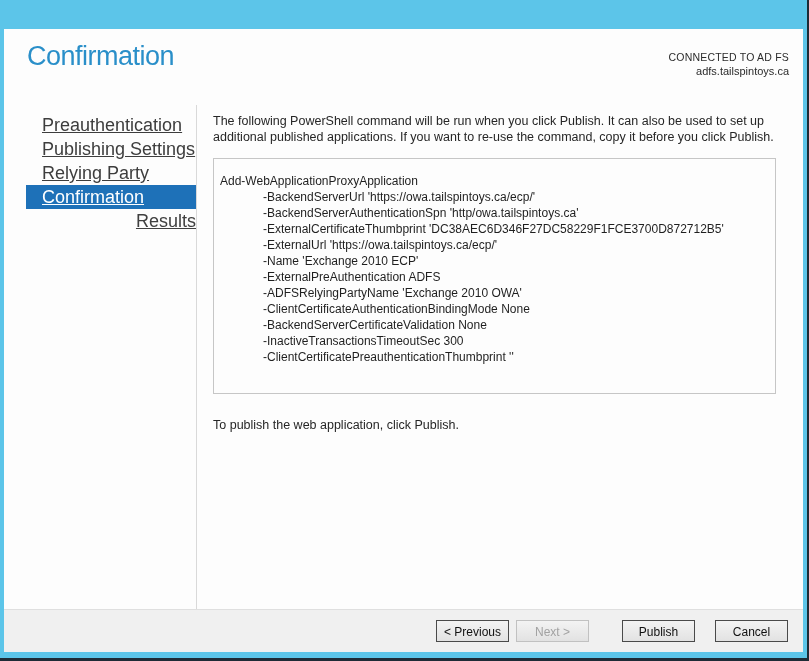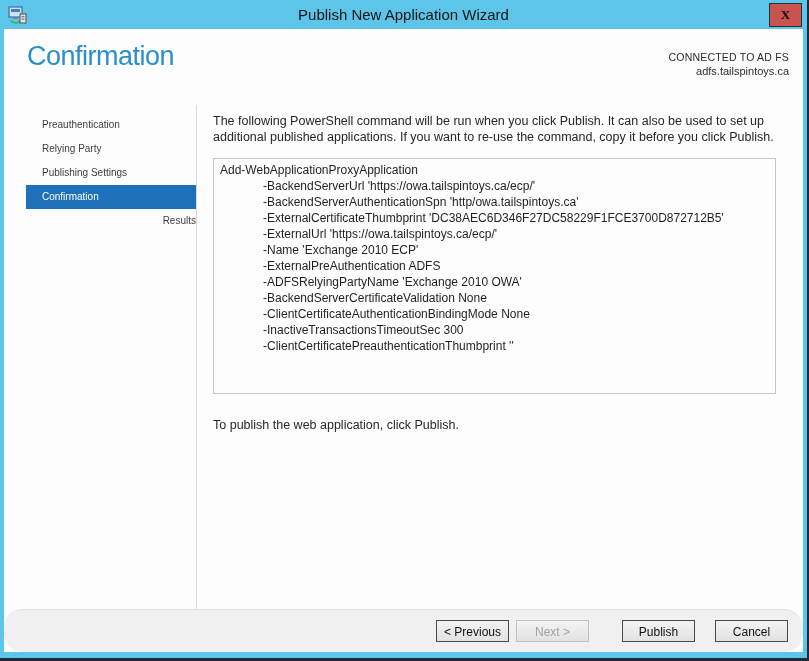--- a/index.html
+++ b/index.html
@@ -40,40 +40,40 @@
     font-size:27px;font-weight:300;letter-spacing:-0.5px;color:#2a8fc9;
   }
   .connection{position:absolute;right:14px;top:22px;text-align:right;}
   .connection-label{font-size:10.5px;color:#2b2b2b;letter-spacing:0.2px;}
   .connection-value{font-size:11px;color:#2b2b2b;margin-top:2px;}
   
   .body-row{position:absolute;top:76px;bottom:43px;left:0;right:0;display:flex;}
   .sidebar{width:195px;border-right:1px solid #d9d9d9;box-sizing:border-box;padding-top:8px;}
   .nav-item{
     height:24px;line-height:24px;margin-left:22px;padding-left:16px;
-    font-size:10px;color:#3d3d3d;cursor:pointer;
+    font-size:18px;color:#3d3d3d;cursor:pointer;text-decoration:underline;
   }
   .nav-item.selected{background:#1e71b8;color:#ffffff;}
   .nav-item.disabled{color:#404040;cursor:default;text-align:right;}
   .main{flex:1;padding:8px 14px 0 16px;}
   .intro{font-size:12.5px;line-height:16px;color:#262626;width:576px;margin:0;}
   .command-box{
     margin-top:13px;width:563px;height:236px;box-sizing:border-box;
     border:1px solid #c6c6c6;background:#fdfdfd;
-    padding:3px 6px;font-size:12px;line-height:16px;color:#1f1f1f;
+    padding:14px 6px;font-size:12px;line-height:16px;color:#1f1f1f;
     overflow:hidden;
   }
   .command-line{white-space:nowrap;}
   .command-line.param{padding-left:43px;}
   .note{margin-top:24px;font-size:12.5px;color:#262626;}
   
   .button-bar{
     position:absolute;left:0;right:0;bottom:0;height:43px;box-sizing:border-box;
     background:#f0f0f0;border-top:1px solid #dfdfdf;
-    display:flex;align-items:center;justify-content:flex-end;padding-right:15px;border-radius:19px;
+    display:flex;align-items:center;justify-content:flex-end;padding-right:15px;
   }
   .btn{
     width:73px;height:22px;box-sizing:border-box;
     background:linear-gradient(#f3f3f3,#e2e2e2);
     border:1px solid #4a4a4a;color:#111;
     font-size:12px;font-family:"Liberation Sans", sans-serif;
     text-align:center;line-height:20px;cursor:pointer;
   }
   .btn.disabled{border-color:#c1c1c1;color:#a2a2a2;cursor:default;}
   .btn-next{margin-left:7px;}
@@ -85,70 +85,55 @@
     font-size:17px;letter-spacing:0.4px;color:#c3c9d0;
     text-shadow:0 1px 0 rgba(255,255,255,0.65), 0 -1px 0 rgba(120,130,140,0.35);
     pointer-events:none;
   }
 </style>
 </head>
 <body>
 
 <div class="window">
 
-  <div class="titlebar">
-    <span class="app-icon">
-      <svg width="20" height="20" viewBox="0 0 20 20">
-        <rect x="1" y="2" width="13" height="10" fill="#cfe3f2" stroke="#3a6ea5" stroke-width="1.2"></rect>
-        <rect x="3" y="4" width="9" height="3" fill="#4a7fb5"></rect>
-        <rect x="5" y="12" width="5" height="2" fill="#6a88a5"></rect>
-        <path d="M3 16 C6 19 12 18 14 15" stroke="#3fae49" stroke-width="1.6" fill="none"></path>
-        <rect x="12" y="9" width="6" height="9" fill="#e4e4e4" stroke="#5c5c5c" stroke-width="1.1"></rect>
-        <rect x="13.5" y="11" width="3" height="1.3" fill="#7d7d7d"></rect>
-        <rect x="13.5" y="13.5" width="3" height="1.3" fill="#7d7d7d"></rect>
-      </svg>
-    </span>
-    <div class="titlebar-title">Publish New Application Wizard</div>
-    <div class="close-btn">X</div>
-  </div>
 
   <div class="client">
 
     <div class="header">
       <h1 class="page-title">Confirmation</h1>
       <div class="connection">
         <div class="connection-label">CONNECTED TO AD FS</div>
         <div class="connection-value">adfs.tailspintoys.ca</div>
       </div>
     </div>
 
     <div class="body-row">
 
       <div class="sidebar">
         <div class="nav-item">Preauthentication</div>
+        <div class="nav-item">Publishing Settings</div>
         <div class="nav-item">Relying Party</div>
-        <div class="nav-item">Publishing Settings</div>
         <div class="nav-item selected">Confirmation</div>
         <div class="nav-item disabled">Results</div>
       </div>
 
       <div class="main">
         <p class="intro">The following PowerShell command will be run when you click Publish. It can also be used to set up additional published applications. If you want to re-use the command, copy it before you click Publish.</p>
 
         <div class="command-box">
           <div class="command-line">Add-WebApplicationProxyApplication</div>
           <div class="command-line param">-BackendServerUrl 'https://owa.tailspintoys.ca/ecp/'</div>
           <div class="command-line param">-BackendServerAuthenticationSpn 'http/owa.tailspintoys.ca'</div>
           <div class="command-line param">-ExternalCertificateThumbprint 'DC38AEC6D346F27DC58229F1FCE3700D872712B5'</div>
           <div class="command-line param">-ExternalUrl 'https://owa.tailspintoys.ca/ecp/'</div>
           <div class="command-line param">-Name 'Exchange 2010 ECP'</div>
           <div class="command-line param">-ExternalPreAuthentication ADFS</div>
           <div class="command-line param">-ADFSRelyingPartyName 'Exchange 2010 OWA'</div>
+          <div class="command-line param">-ClientCertificateAuthenticationBindingMode None</div>
           <div class="command-line param">-BackendServerCertificateValidation None</div>
-          <div class="command-line param">-ClientCertificateAuthenticationBindingMode None</div>
           <div class="command-line param">-InactiveTransactionsTimeoutSec 300</div>
           <div class="command-line param">-ClientCertificatePreauthenticationThumbprint ''</div>
         </div>
 
         <div class="note">To publish the web application, click Publish.</div>
       </div>
     </div>
 
     <div class="button-bar">
       <button class="btn btn-previous">&lt; Previous</button>

